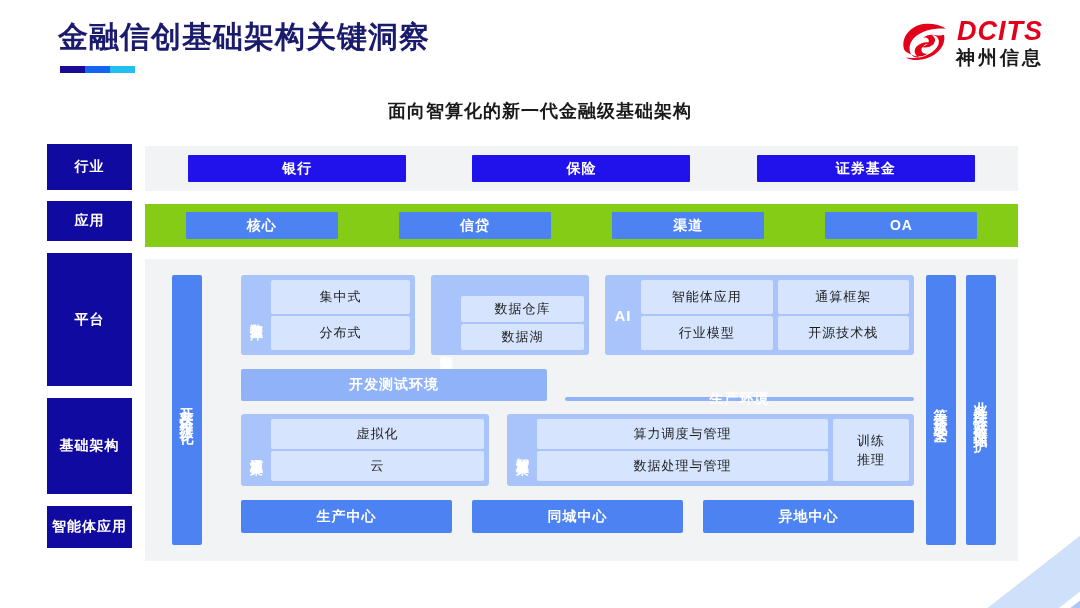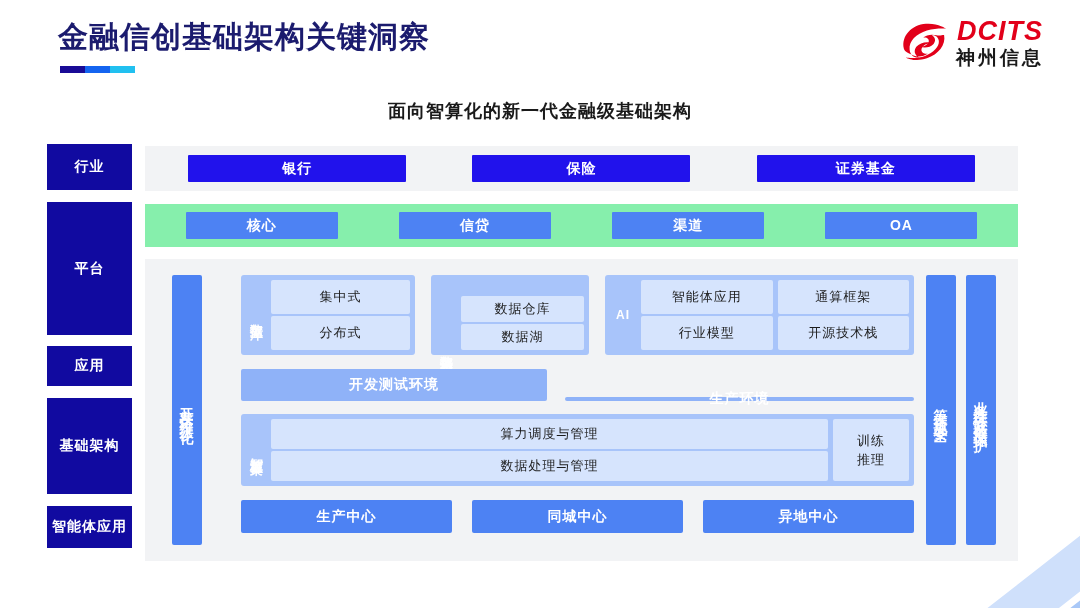--- a/index.html
+++ b/index.html
@@ -73,21 +73,21 @@
   }
   .row-industry .cell { flex: 1; display: flex; justify-content: center; }
   .btn-dark {
     background: #2112ec; color: #fff; font-size: 14px; font-weight: 700;
     height: 27px; line-height: 27px; text-align: center; letter-spacing: 1px;
     border-radius: 1px; width: 218px;
   }
 
   .row-app {
     position: absolute; left: 145px; top: 204px; width: 873px; height: 43px;
-    background: #86efac; display: flex; align-items: center; padding: 0 10px;
+    background: #84cc16; display: flex; align-items: center; padding: 0 10px;
   }
   .row-app .cell { flex: 1; display: flex; justify-content: center; }
   .btn-mid {
     background: #4d82f3; color: #fff; font-size: 14px; font-weight: 700;
     height: 27px; line-height: 27px; text-align: center; letter-spacing: 1px;
     border-radius: 1px; width: 152px;
   }
 
   
   .panel {
@@ -126,21 +126,21 @@
     background: #d6e4fd; color: #1c1c1c; font-size: 13px; font-weight: 400;
     display: flex; align-items: center; justify-content: center;
     border-radius: 2px; flex: 1; min-height: 26px; letter-spacing: 1px;
   }
 
   
   .r1 { display: flex; gap: 16px; height: 80px; }
   .g-db { width: 174px; }
   .g-da { width: 158px; align-items: flex-end; }
   .g-ai { flex: 1; }
-  .g-ai .gcap { color: #ffffff; font-size: 12px; font-weight: 700;
+  .g-ai .gcap { color: #ffffff; font-size: 15px; font-weight: 700;
                 writing-mode: horizontal-tb; width: 26px; }
 
   
   .r2 { display: flex; gap: 18px; height: 32px; margin-top: 14px; }
   .env {
     background: #8fb2f8; color: #ffffff; font-size: 14px; font-weight: 700;
     display: flex; align-items: center; justify-content: center;
     border-radius: 2px; letter-spacing: 1px;
   }
   .env-dev { width: 306px; }
@@ -193,22 +193,22 @@
         <div class="logo-en">DCITS</div>
         <div class="logo-cn">神州信息</div>
       </div>
     </div>
   </div>
 
   <div class="subtitle">面向智算化的新一代金融级基础架构</div>
 
   <div class="sidebar">
     <div class="sb sb-industry">行业</div>
+    <div class="sb sb-app">应用</div>
     <div class="sb sb-platform">平台</div>
-    <div class="sb sb-app">应用</div>
     <div class="sb sb-infra">基础架构</div>
     <div class="sb sb-dc">智能体应用</div>
   </div>
 
   <div class="row-industry">
     <div class="cell">
       <div class="btn-dark">银行</div>
     </div>
     <div class="cell">
       <div class="btn-dark">保险</div>
@@ -274,20 +274,27 @@
         </div>
       </div>
 
       <div class="r2">
         <div class="env env-dev">开发测试环境</div>
         <div class="env env-prod">生产环境</div>
       </div>
 
       <div class="r3">
 
+        <div class="group g-gen">
+          <div class="gcap">通算框架</div>
+          <div class="gcol">
+            <div class="tile">虚拟化</div>
+            <div class="tile">云</div>
+          </div>
+        </div>
 
         <div class="group g-int">
           <div class="gcap">智算框架</div>
           <div class="gcol">
             <div class="tile">算力调度与管理</div>
             <div class="tile">数据处理与管理</div>
           </div>
           <div class="tile-tall">
             <span>训练</span>
             <span>推理</span>

